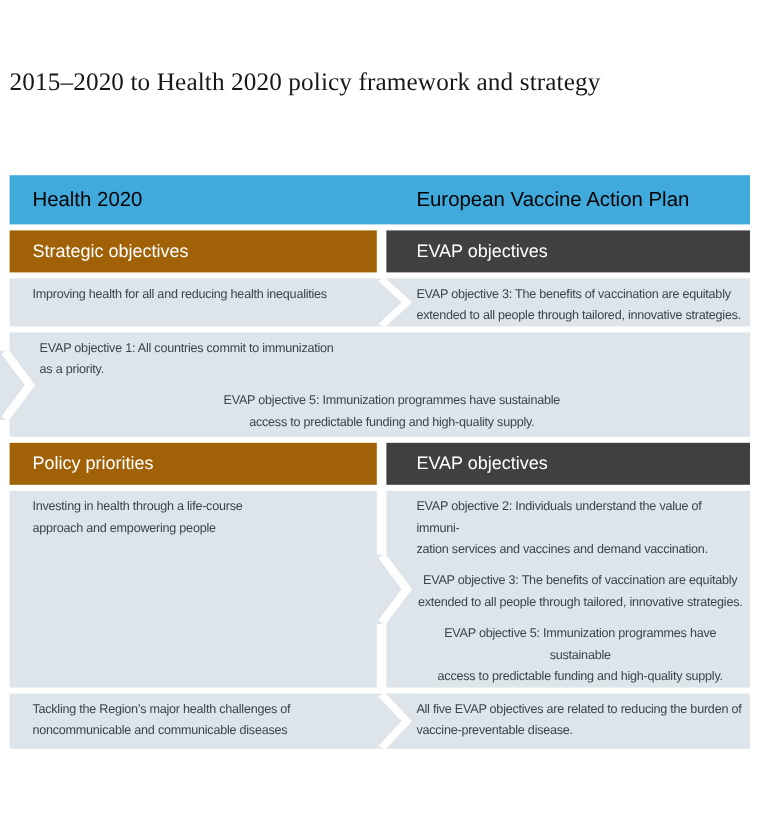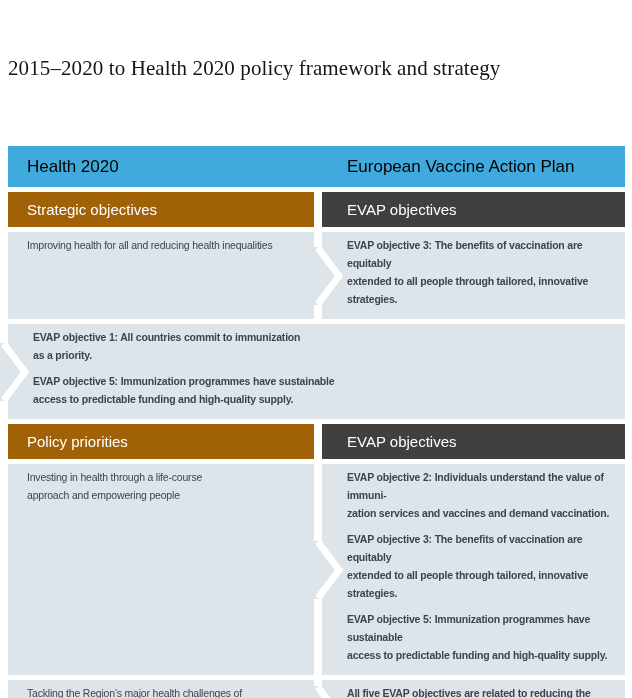--- a/index.html
+++ b/index.html
@@ -45,30 +45,30 @@
   .bar-gray span { color:#ffffff; font-size:15px; }
 
   
   .row { display:flex; align-items:stretch; }
   .row .left {
     flex:0 0 306px; margin-right:8px; background:#dde4ea;
     padding:4px 4px 3px 19px; box-sizing:border-box;
   }
   .row .right {
     flex:1; background:#dde4ea; position:relative;
-    padding:4px 5px 11px 25px; box-sizing:border-box;font-weight:bold;
+    padding:4px 5px 0 25px; box-sizing:border-box;
   }
   .row p {
     margin:0;
     font-size:10.5px; line-height:18px;
     color:#3d444c;
     white-space:pre-line;
     letter-spacing:-0.2px;
   }
-  .row .right p + p { margin-top:8px; }
+  .row .right p + p { margin-top:8px;text-align:center; }
 
   .mh36 { min-height:36px; }
   .mh87 { min-height:87px; }
   .mh131 { min-height:131px; }
   .mh46 { min-height:46px; }
 
   
   .chev {
     position:absolute; left:-8px; top:50%;
     transform:translateY(-50%);

